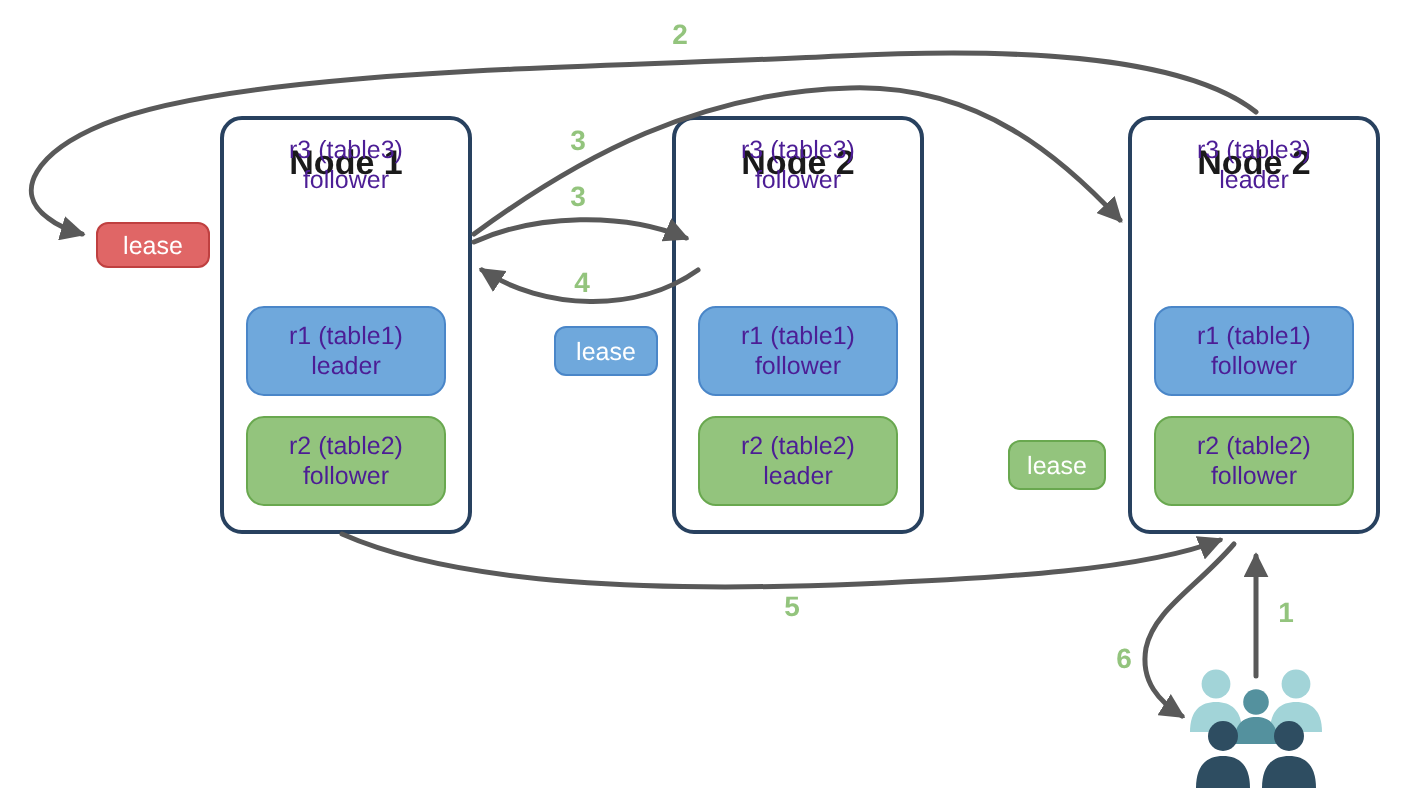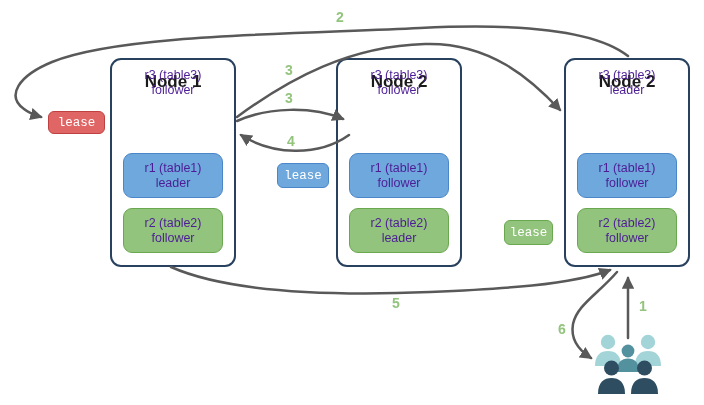--- a/index.html
+++ b/index.html
@@ -20,21 +20,21 @@
     position:absolute;left:11px;width:100px;height:45px;box-sizing:border-box;
     border-radius:9px;display:flex;flex-direction:column;align-items:center;justify-content:center;
     color:#4c1d95;font-size:12.5px;line-height:15px;text-align:center;
   }
   .replica:nth-of-type(1){top:38px;background:var(--replica-red-fill);border:1.5px solid var(--replica-red-border);}
   .replica:nth-of-type(2){top:93px;background:var(--replica-blue-fill);border:1.5px solid var(--replica-blue-border);align-items:center;}
   .replica:nth-of-type(3){top:148px;background:var(--replica-green-fill);border:1.5px solid var(--replica-green-border);}
   
   .lease{
     position:absolute;box-sizing:border-box;border-radius:6px;color:#fff;
-    font-size:12.5px;display:flex;align-items:center;justify-content:center;font-family:Liberation Mono, monospace;
+    font-size:12.5px;display:flex;align-items:center;justify-content:center;
   }
   .lease-red{left:48px;top:111px;width:57px;height:23px;background:var(--replica-red-fill);border:1.5px solid var(--replica-red-border);}
   .lease-blue{left:277px;top:163px;width:52px;height:25px;background:var(--replica-blue-fill);border:1.5px solid var(--replica-blue-border);}
   .lease-green{left:504px;top:220px;width:49px;height:25px;background:var(--replica-green-fill);border:1.5px solid var(--replica-green-border);}
   
   .step{
     position:absolute;width:16px;text-align:center;
     font-size:14px;font-weight:bold;color:var(--step-number);
   }
   

